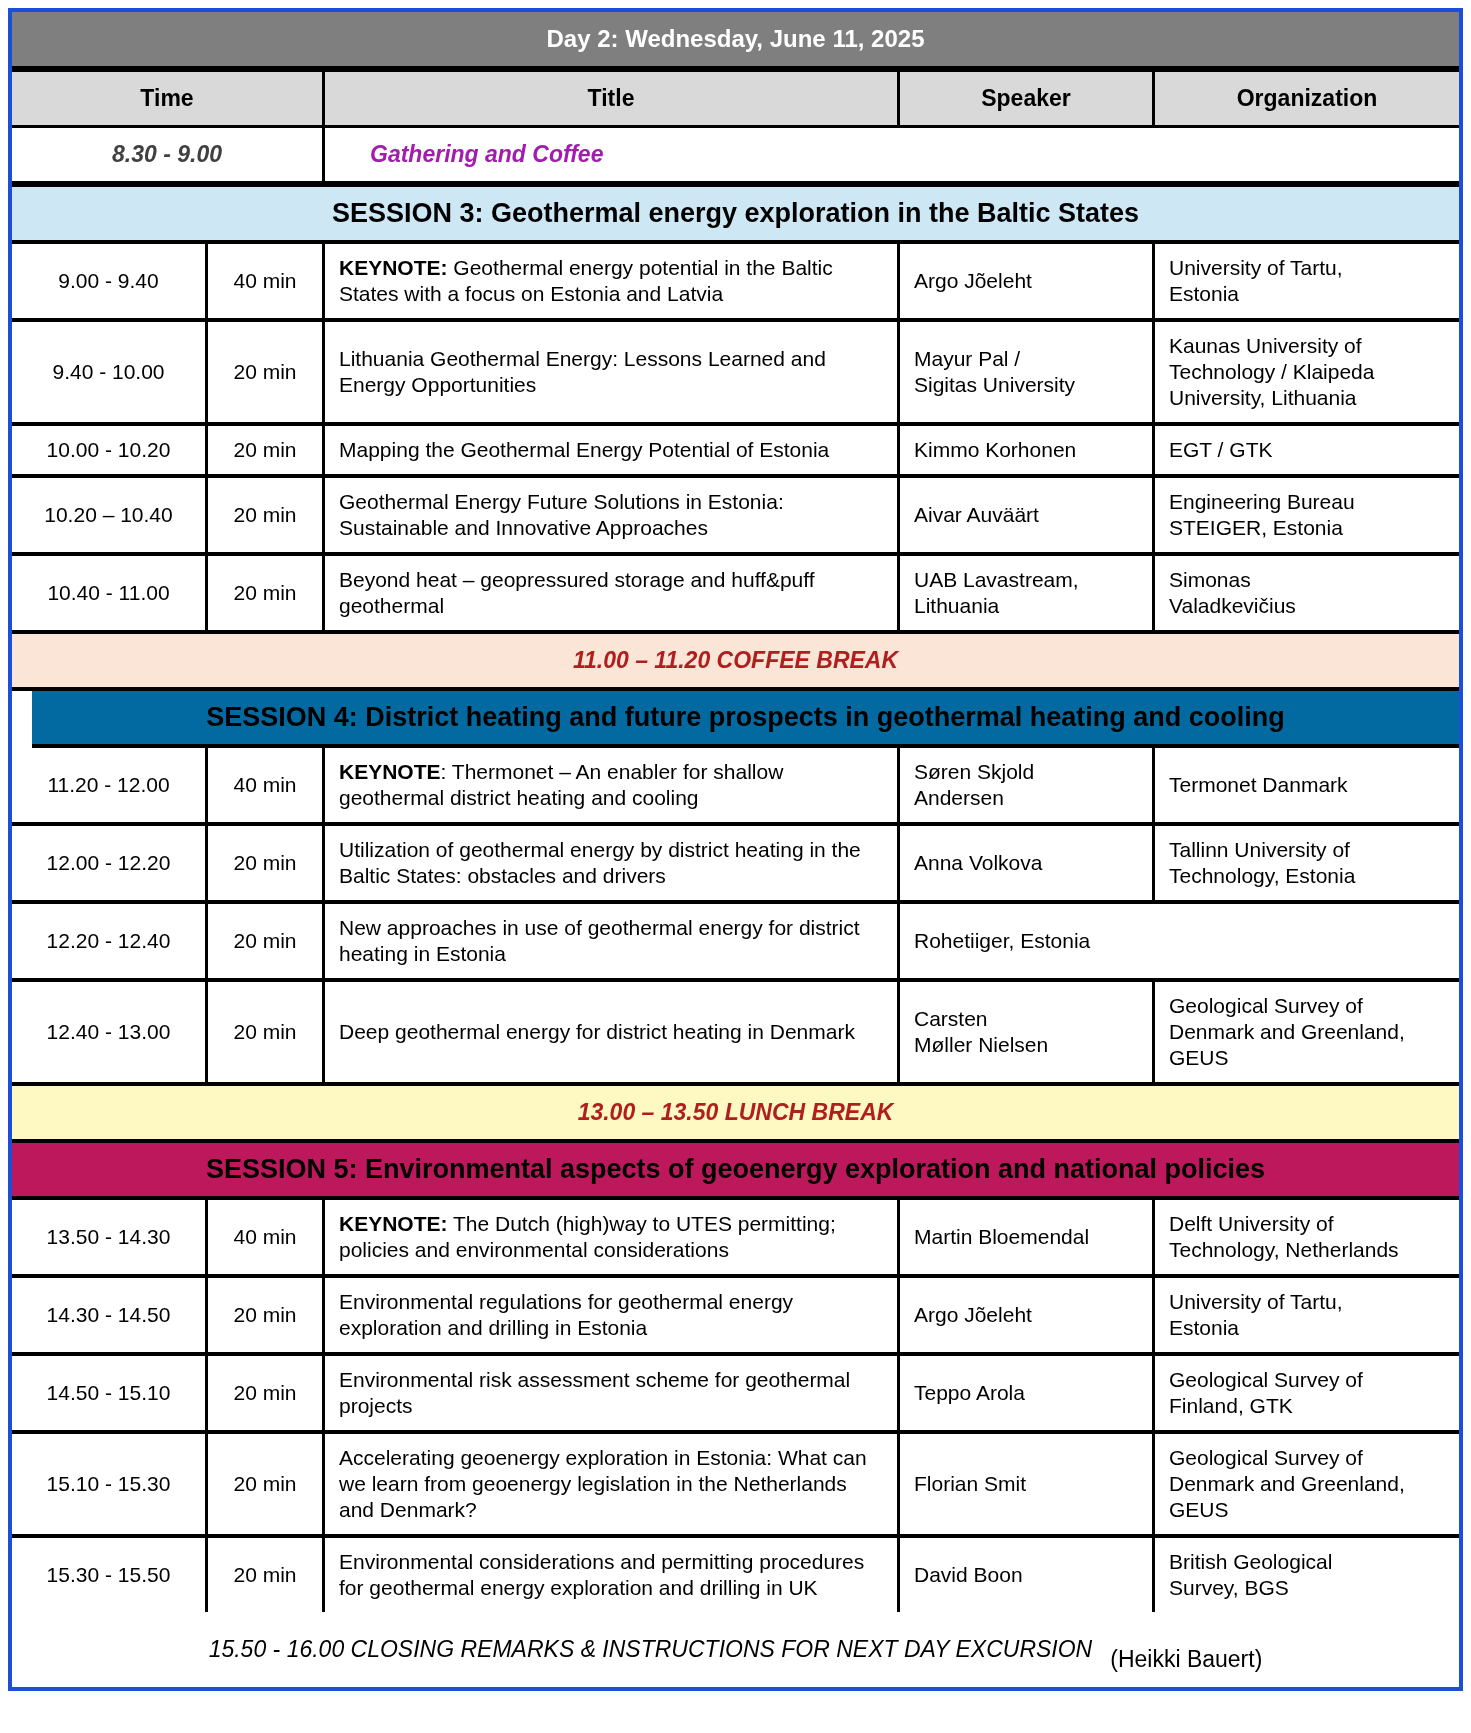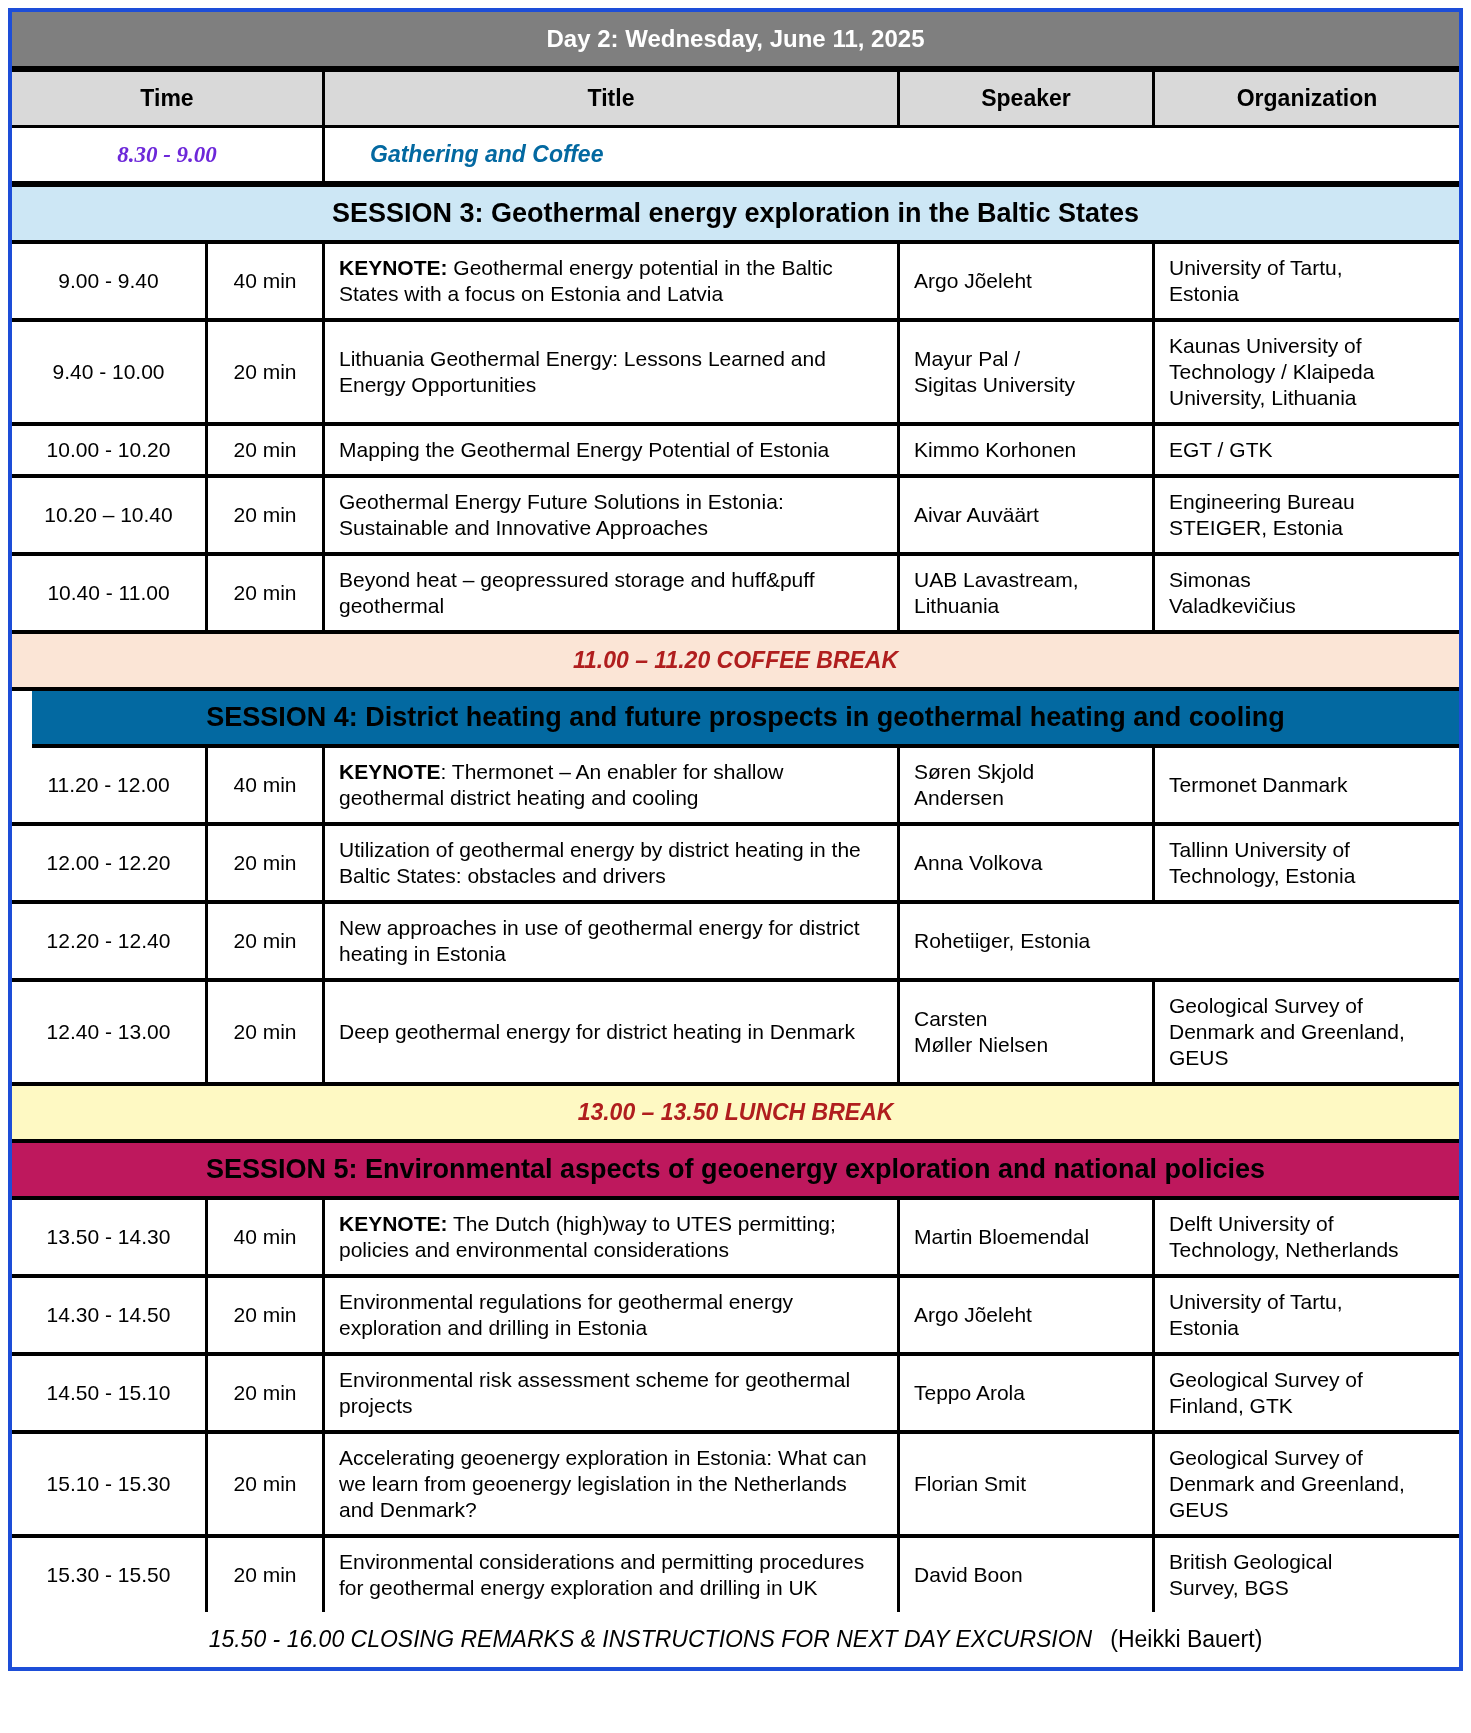--- a/index.html
+++ b/index.html
@@ -57,42 +57,42 @@
   
   .break-row { border-bottom:4px solid #000; }
   .break-row .cell {
     font-size:23px; font-weight:bold; font-style:italic;
     justify-content:center; text-align:center; padding:13px 0;
   }
 
   
   .closing .cell { font-size:23px; justify-content:center; text-align:center; padding:14px 0; }
   .closing .it { font-style:italic; }
-  .closing .reg { font-style:normal; margin-left:18px; }
+  .closing .reg { font-style:normal; margin-left:18px;margin-top:20px; }
 </style>
 </head>
 <body>
 
 <div class="page">
   <div class="tbl">
 
     <div class="row cols-full">
       <div class="day-header" style="border-right:none;">Day 2: Wednesday, June 11, 2025</div>
     </div>
 
     <div class="row cols-header col-header">
       <div class="cell c-center">Time</div>
       <div class="cell c-center">Title</div>
       <div class="cell c-center">Speaker</div>
       <div class="cell c-center">Organization</div>
     </div>
 
     <div class="row cols-merged2 gathering">
-      <div class="cell c-center" style="color:#6d28d9;font-family:Liberation Serif, serif;">8.30 - 9.00</div>
-      <div class="cell g-title" style="color:#0369a1;">Gathering and Coffee</div>
+      <div class="cell c-center" style="color:#404040;">8.30 - 9.00</div>
+      <div class="cell g-title" style="color:#a21caf;">Gathering and Coffee</div>
     </div>
 
     <div id="sessions-host">
   <div class="row cols-full session-band" style="background: rgb(205, 231, 245);">
     <div class="cell" style="border-right:none;">SESSION 3: Geothermal energy exploration in the Baltic States</div>
   </div>
 
   <div class="row cols-data data-row">
     <div class="cell c-time">9.00 - 9.40</div>
     <div class="cell c-min">40 min</div>

